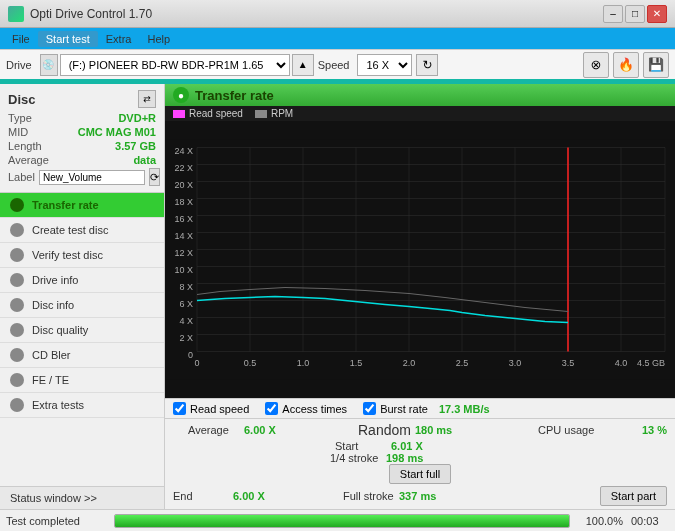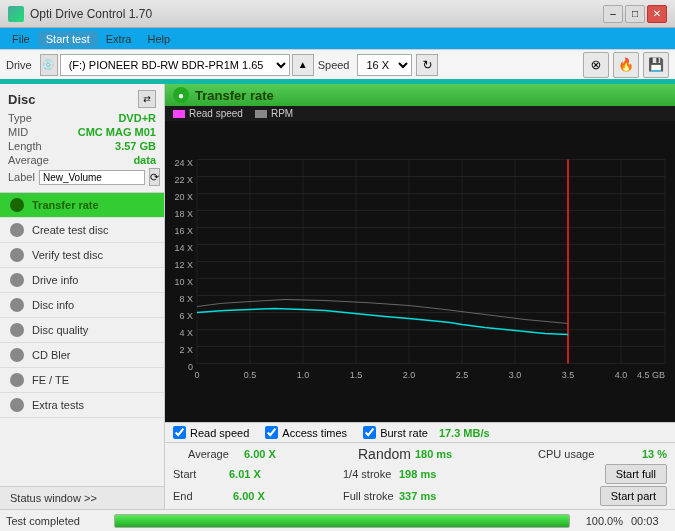--- a/index.html
+++ b/index.html
@@ -613,21 +613,21 @@
         <div style="display:flex;align-items:center;gap:4px;width:180px;">
           <span style="color:#333;font-size:14px;min-width:52px;">Random</span>
           <span style="color:#22aa22;font-size:11px;font-weight:bold;">180 ms</span>
         </div>
         <div style="display:flex;align-items:center;gap:4px;flex:1;">
           <span style="color:#333;font-size:11px;">CPU usage</span>
           <span style="color:#22aa22;font-size:11px;font-weight:bold;margin-left:auto;">13 %</span>
         </div>
       </div>
 
-      <div style="display:flex;align-items:center;gap:0;margin-bottom:2px;">
+      <div style="display:flex;align-items:center;gap:0;margin-bottom:2px;flex-direction:column;">
         <div style="display:flex;align-items:center;gap:4px;width:170px;">
           <span style="color:#333;font-size:11px;min-width:52px;">Start</span>
           <span style="color:#22aa22;font-size:11px;font-weight:bold;">6.01 X</span>
         </div>
         <div style="display:flex;align-items:center;gap:4px;width:180px;">
           <span style="color:#333;font-size:11px;min-width:52px;">1/4 stroke</span>
           <span style="color:#22aa22;font-size:11px;font-weight:bold;">198 ms</span>
         </div>
         <div style="display:flex;align-items:center;gap:4px;flex:1;justify-content:flex-end;">
           <button class="start-btn" style="margin-left:auto;">Start full</button>

